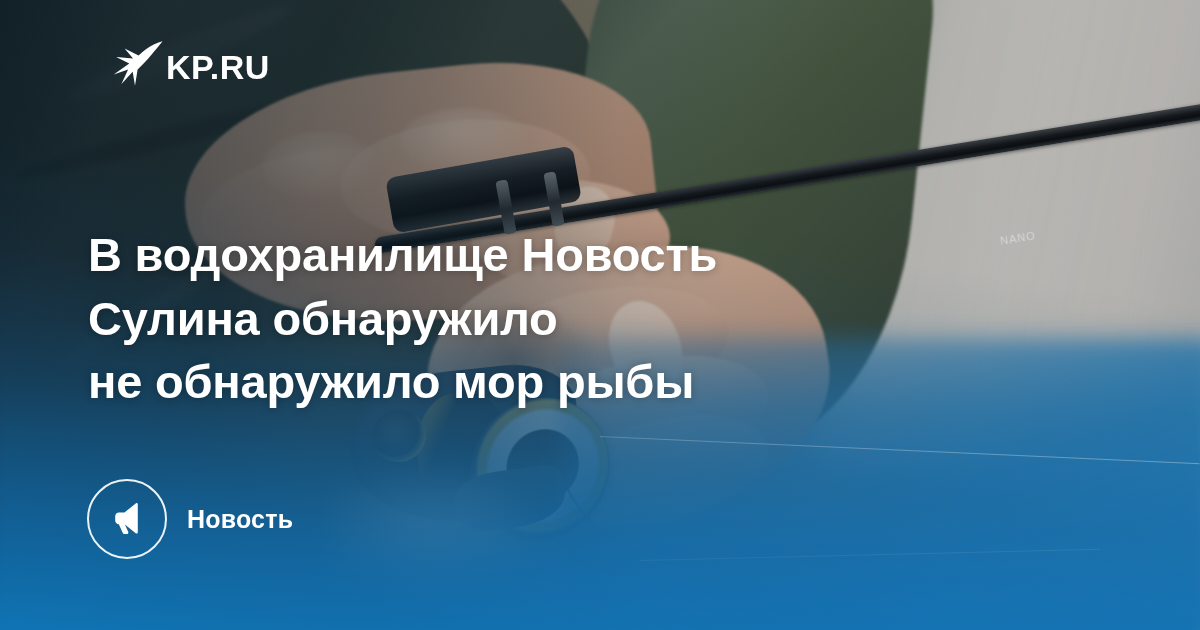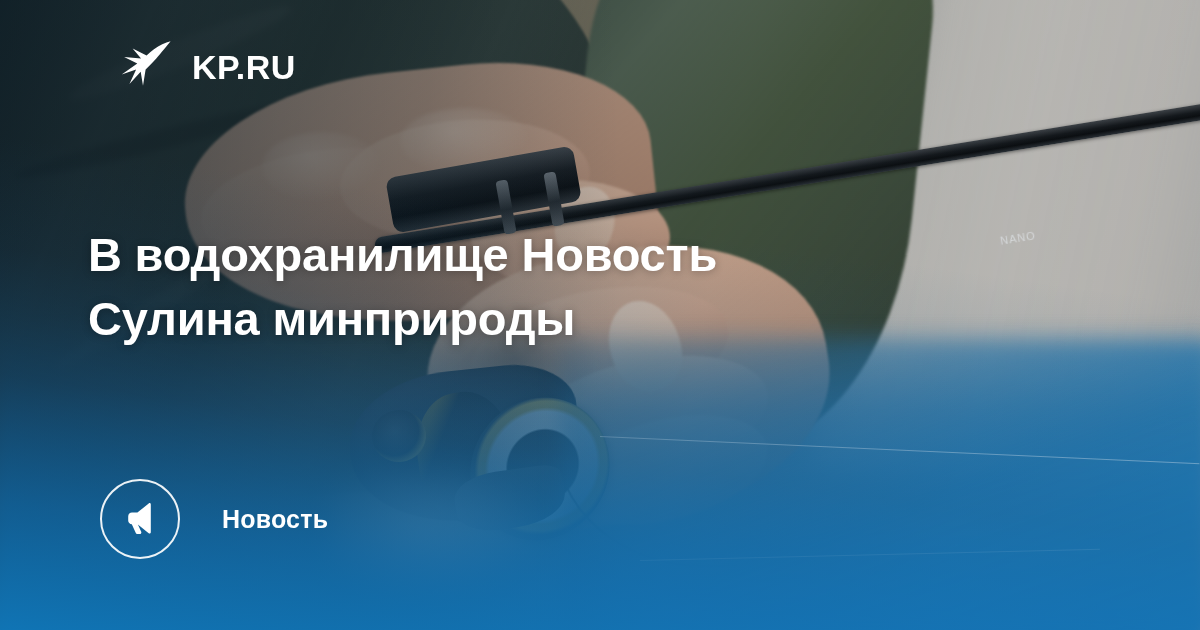--- a/index.html
+++ b/index.html
@@ -228,44 +228,44 @@
   }
   .tint-left {
     position:absolute; left:0; top:0; width:620px; height:630px;
     background: linear-gradient(90deg, rgba(8,26,38,0.5) 0%, rgba(10,30,42,0.26) 45%, rgba(10,30,42,0) 100%);
   }
 
   
   .content { position:absolute; inset:0; }
 
   .brand {
-    position:absolute; left:112px; top:36px;
-    display:flex; align-items:center; gap:18px;justify-content:flex-end;
+    position:absolute; left:104px; top:36px;
+    display:flex; align-items:center; justify-content:flex-end;
   }
   .brand-logo { width:62px; height:62px; display:block; }
   .brand-name {
     color:#ffffff; font-size:34px; font-weight:700; letter-spacing:0.5px;
     line-height:1;
   }
 
   .headline {
     position:absolute; left:88px; top:192px;
     width:850px;
     color:#ffffff;
     font-size:47px;
     font-weight:700;
     line-height:1.35;
     letter-spacing:-0.2px;
     text-shadow: 0 1px 8px rgba(0,0,0,0.28);
   }
   .headline .ln { display:block; white-space:nowrap; }
 
   .badge {
-    position:absolute; left:100px; top:479px;
-    display:flex; align-items:center; gap:42px;
+    position:absolute; left:87px; top:479px;
+    display:flex; align-items:center; gap:20px;
   }
   .badge-circle {
     width:80px; height:80px; border-radius:50%;
     border:2px solid rgba(255,255,255,0.92);
     display:flex; align-items:center; justify-content:center;
     box-sizing:border-box;
   }
   .badge-circle svg { display:block; }
   .badge-label {
     color:#ffffff; font-size:25px; font-weight:700; letter-spacing:0.2px;
@@ -333,21 +333,22 @@
       <span class="brand-logo-wrap">
         <svg class="brand-logo" viewBox="0 0 64 64" xmlns="http://www.w3.org/2000/svg" aria-hidden="true">
           <path fill="#ffffff" d="M60.5 5.5c-5.6 1.4-11.6 4.3-17.2 8.3-2.6 1.9-5.2 4-7.6 6.2L21.3 13 30 23.2 12.5 21.8l13.6 6.6L10 39.7l14.9-5.1-6.9 14.9 11.6-12.6 2.4 14.4 2.7-16.7c3.6-3.3 7.3-7 10.8-11C50.6 17.4 56.8 10.3 60.5 5.5z"></path>
         </svg>
       </span>
       <span class="brand-name">KP.RU</span>
     </div>
 
     <h1 class="headline">
       <span class="ln">В водохранилище Новость</span>
-      <span class="ln">Сулина минприроды</span>
+      <span class="ln">Сулина обнаружило</span>
+      <span class="ln">не обнаружило мор рыбы</span>
     </h1>
 
     <div class="badge">
       <span class="badge-circle">
         <svg width="42" height="42" viewBox="0 0 42 42" xmlns="http://www.w3.org/2000/svg" aria-hidden="true">
           <path fill="#ffffff" d="M31.8 6.4c0-1.1-1.3-1.7-2.1-1L18.4 14.6H13c-2.1 0-3.8 1.7-3.8 3.8v4.1c0 2 1.6 3.7 3.6 3.8l4 8.7c.3.7 1 1.1 1.7 1.1h2.2c1.2 0 2-1.2 1.5-2.3l-3.3-7.4 10.8 8.8c.8.7 2.1.1 2.1-1V6.4z"></path>
         </svg>
       </span>
       <span class="badge-label">Новость</span>
     </div>

